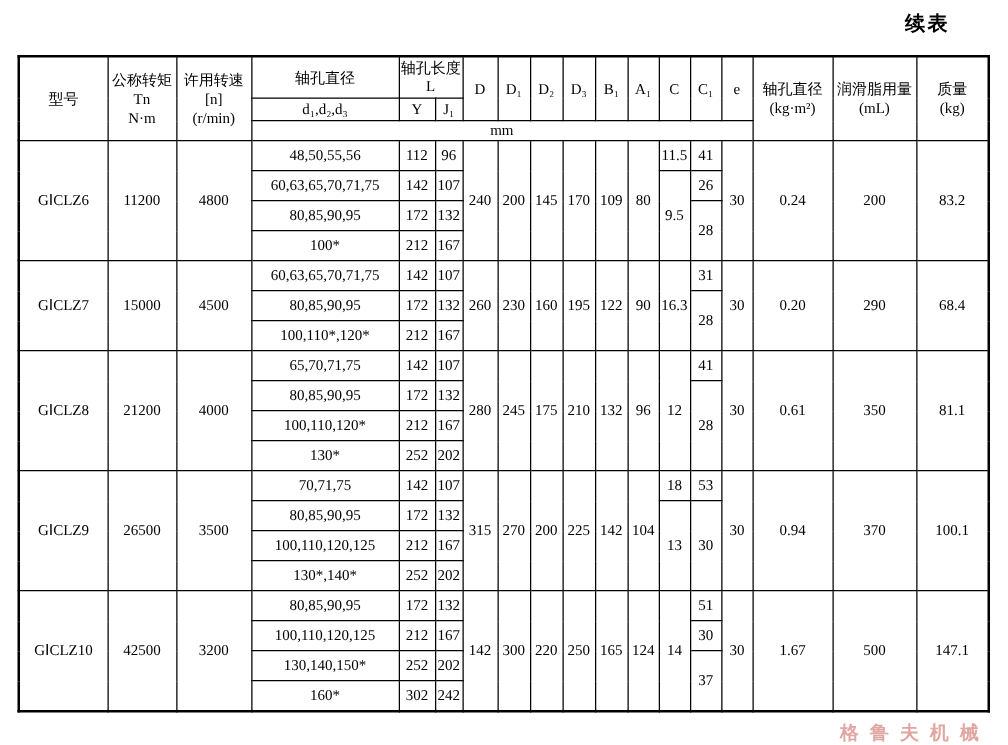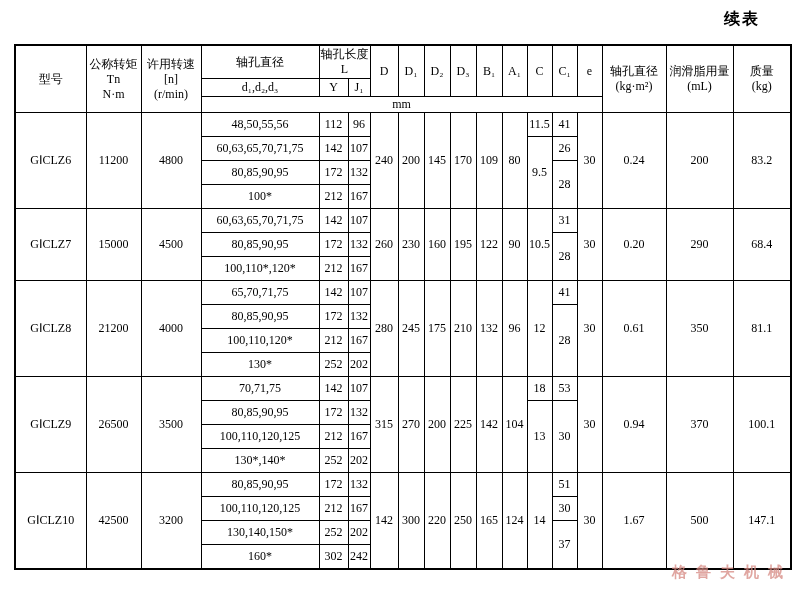--- a/index.html
+++ b/index.html
@@ -27,21 +27,21 @@
   .spec thead .hA th { height:32px; }
   .spec thead .hB th { height:17px; }
   .spec thead .hC th { height:15px; }
   .ln { display:block; }
   .tight { font-size:10.5px; }
   .smallhdr { font-size:11px; }
   .spec tbody td { height:23px; }
   .bore { text-align:left; padding-left:7px; font-size:11.5px; }
   .model { font-size:11.5px; }
   .wm {
-    position:absolute; right:4px; bottom:15px; text-align:center;
+    position:absolute; right:4px; bottom:0; text-align:center;
     pointer-events:none; line-height:1.05; z-index:5;
   }
   .wm-l1 { font-size:15px; font-weight:bold; letter-spacing:9px; color:rgba(213,136,130,0.75); padding-right:10px; }
   .wm-l2 { font-size:21px; font-weight:bold; color:rgba(240,193,188,0.95); }
 </style>
 </head>
 <body>
 
 <div class="canvas">
 
@@ -161,21 +161,21 @@
         <td rowspan="3">4500</td>
         <td class="bore">60,63,65,70,71,75</td>
         <td>142</td>
         <td>107</td>
         <td rowspan="3">260</td>
         <td rowspan="3">230</td>
         <td rowspan="3">160</td>
         <td rowspan="3">195</td>
         <td rowspan="3">122</td>
         <td rowspan="3">90</td>
-        <td rowspan="3">10.5</td>
+        <td rowspan="3">16.3</td>
         <td>31</td>
         <td rowspan="3">30</td>
         <td rowspan="3">0.20</td>
         <td rowspan="3">290</td>
         <td rowspan="3">68.4</td>
       </tr>
       <tr>
         <td class="bore">80,85,90,95</td>
         <td>172</td>
         <td>132</td>

